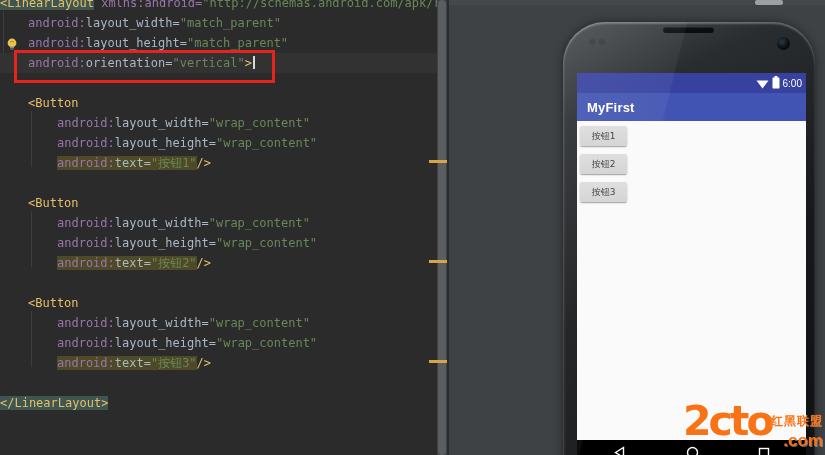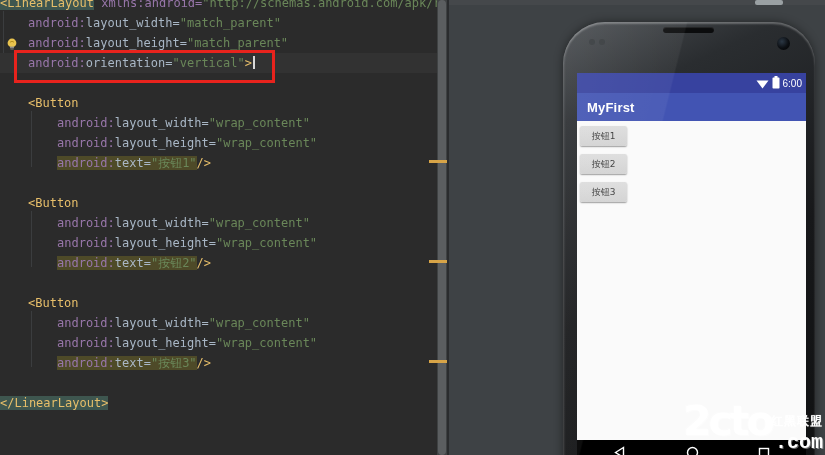--- a/index.html
+++ b/index.html
@@ -110,36 +110,36 @@
     font-family:"DejaVu Sans","Liberation Sans",sans-serif; font-size:9px; color:#383838;
   }
   #navbar {
     position:absolute; left:0; bottom:0; width:100%; height:27px; background:#000;
     display:flex; align-items:center; justify-content:space-between; padding:0 36px;
   }
 
   
   #watermark {
     position:absolute; left:683px; top:407px; width:142px; height:45px; z-index:9;
-    color:#ffffff; pointer-events:none;
+    color:#f97316; pointer-events:none;
   }
   #wm-main {
     position:absolute; left:0; top:-10px; font-family:"DejaVu Sans",sans-serif;
     font-weight:bold; font-size:41px; letter-spacing:-3px;
     text-shadow:1px 1px 0 rgba(255,255,255,.45), -1px -1px 0 rgba(255,255,255,.3);
   }
   #wm-tagline {
     position:absolute; right:2px; top:6px; font-family:"DejaVu Sans",sans-serif;
     font-size:12px; font-weight:bold; letter-spacing:1px;
     text-shadow:0 0 1px rgba(255,255,255,.5);
     text-align:center;
   }
   #wm-suffix {
-    position:absolute; right:2px; top:24px; font-family:Liberation Mono, monospace;
-    font-size:20px; font-weight:bold;
+    position:absolute; right:2px; top:24px; font-family:Liberation Sans, sans-serif;
+    font-size:17px; font-weight:bold;
     text-shadow:1px 1px 0 rgba(255,255,255,.4);
   }
 </style>
 </head>
 <body>
 
 <div id="app">
 
   <div id="editor">
     <div class="indent-guide" style="left:3px;  top:11px;  height:62px;"></div>

